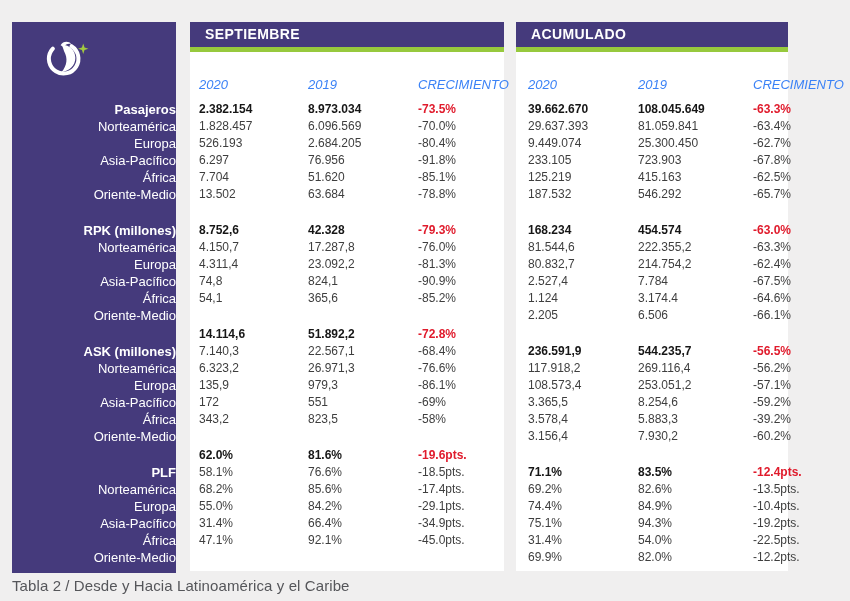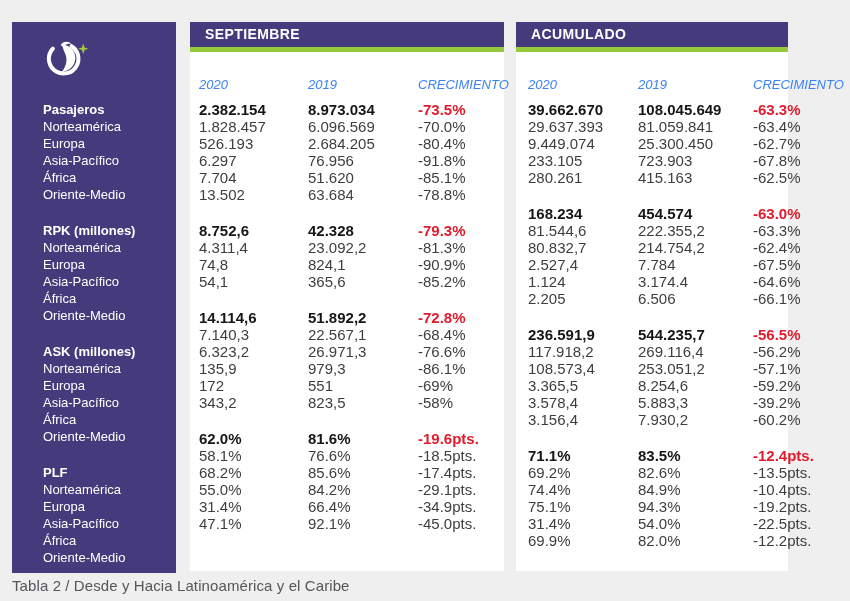--- a/index.html
+++ b/index.html
@@ -13,21 +13,21 @@
   }
   .canvas{position:absolute;inset:0;}
 
   
   .sidebar{
     position:absolute;left:12px;top:22px;width:164px;height:551px;
     background:#453a7c;color:#fff;box-sizing:border-box;
   }
   .logo{display:block;margin:15px 0 0 30px;width:52px;height:40px;}
   .side-sections{margin-top:24px;padding-left:31px;}
-  .side-section{margin-bottom:19px;}
+  .side-section{margin-bottom:19px;text-align:right;}
   .side-row{height:17px;line-height:17px;font-size:13px;color:#ffffff;white-space:nowrap;}
   .side-label{font-weight:bold;}
 
   
   .panel{
     position:absolute;top:22px;height:549px;background:#ffffff;box-sizing:border-box;
   }
   .panel-sept{left:190px;width:314px;}
   .panel-acum{left:516px;width:272px;}
   .panel-header{
@@ -38,21 +38,21 @@
 
   .colhead,.row{display:grid;align-items:center;}
   .panel-sept .colhead,.panel-sept .row{padding:0 9px;grid-template-columns:109px 110px 1fr;}
   .panel-acum .colhead,.panel-acum .row{padding:0 12px;grid-template-columns:110px 115px 1fr;}
 
   .colhead{margin-top:25px;height:14px;font-size:13px;color:#3b82f6;font-style:italic;}
   .colhead .growth-h{text-align:right;}
 
   .sections{margin-top:10px;}
   .section{margin-bottom:19px;}
-  .row{height:17px;line-height:17px;font-size:15px;}
+  .row{height:17px;line-height:17px;font-size:12px;}
   .row .num{color:#3e3e3e;white-space:nowrap;}
   .row .growth{color:#3e3e3e;text-align:left;white-space:nowrap;}
   .row.total .num{color:#161616;font-weight:bold;}
   .row.total .growth{color:#e01b2c;font-weight:bold;}
 
   
   .caption{
     position:absolute;left:12px;top:577px;
     font-size:15px;color:#55565a;letter-spacing:.1px;
   }
@@ -148,20 +148,25 @@
             <span class="growth">-78.8%</span>
           </div>
         </div>
         <div class="section">
           <div class="row total">
             <span class="num">8.752,6</span>
             <span class="num">42.328</span>
             <span class="growth">-79.3%</span>
           </div>
           <div class="row">
+            <span class="num">4.150,7</span>
+            <span class="num">17.287,8</span>
+            <span class="growth">-76.0%</span>
+          </div>
+          <div class="row">
             <span class="num">4.311,4</span>
             <span class="num">23.092,2</span>
             <span class="growth">-81.3%</span>
           </div>
           <div class="row">
             <span class="num">74,8</span>
             <span class="num">824,1</span>
             <span class="growth">-90.9%</span>
           </div>
           <div class="row">
@@ -263,23 +268,28 @@
             <span class="num">9.449.074</span>
             <span class="num">25.300.450</span>
             <span class="growth">-62.7%</span>
           </div>
           <div class="row">
             <span class="num">233.105</span>
             <span class="num">723.903</span>
             <span class="growth">-67.8%</span>
           </div>
           <div class="row">
-            <span class="num">280.261</span>
+            <span class="num">125.219</span>
             <span class="num">415.163</span>
             <span class="growth">-62.5%</span>
+          </div>
+          <div class="row">
+            <span class="num">187.532</span>
+            <span class="num">546.292</span>
+            <span class="growth">-65.7%</span>
           </div>
         </div>
         <div class="section">
           <div class="row total">
             <span class="num">168.234</span>
             <span class="num">454.574</span>
             <span class="growth">-63.0%</span>
           </div>
           <div class="row">
             <span class="num">81.544,6</span>

